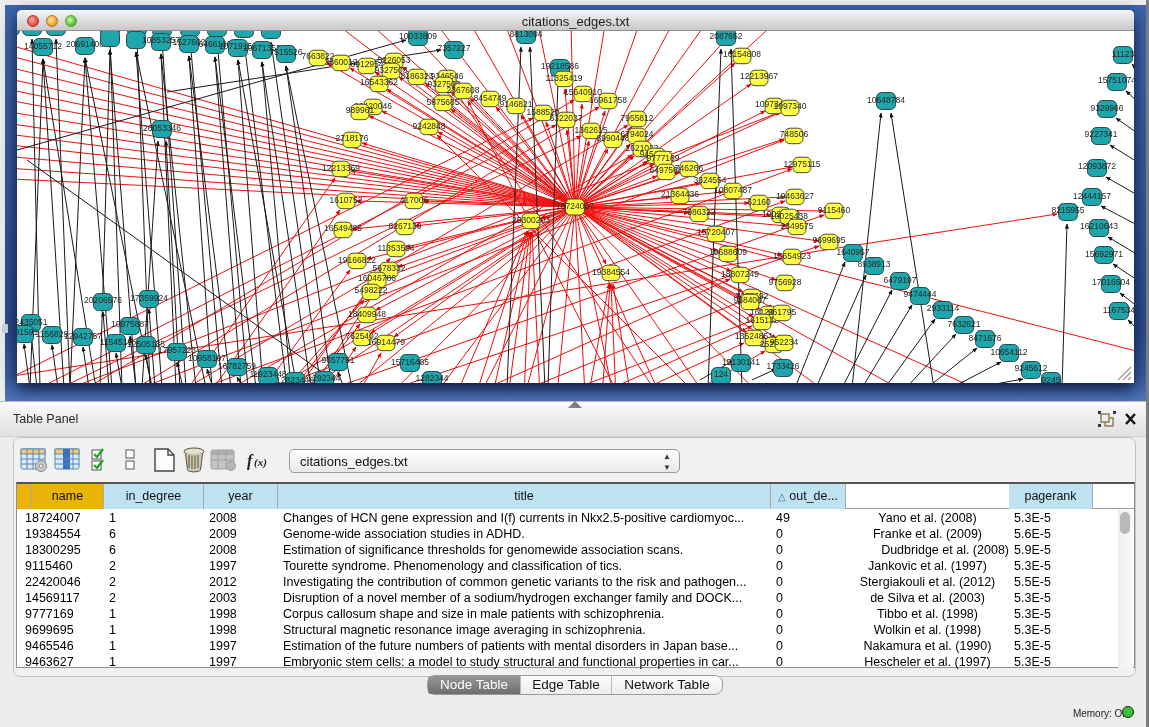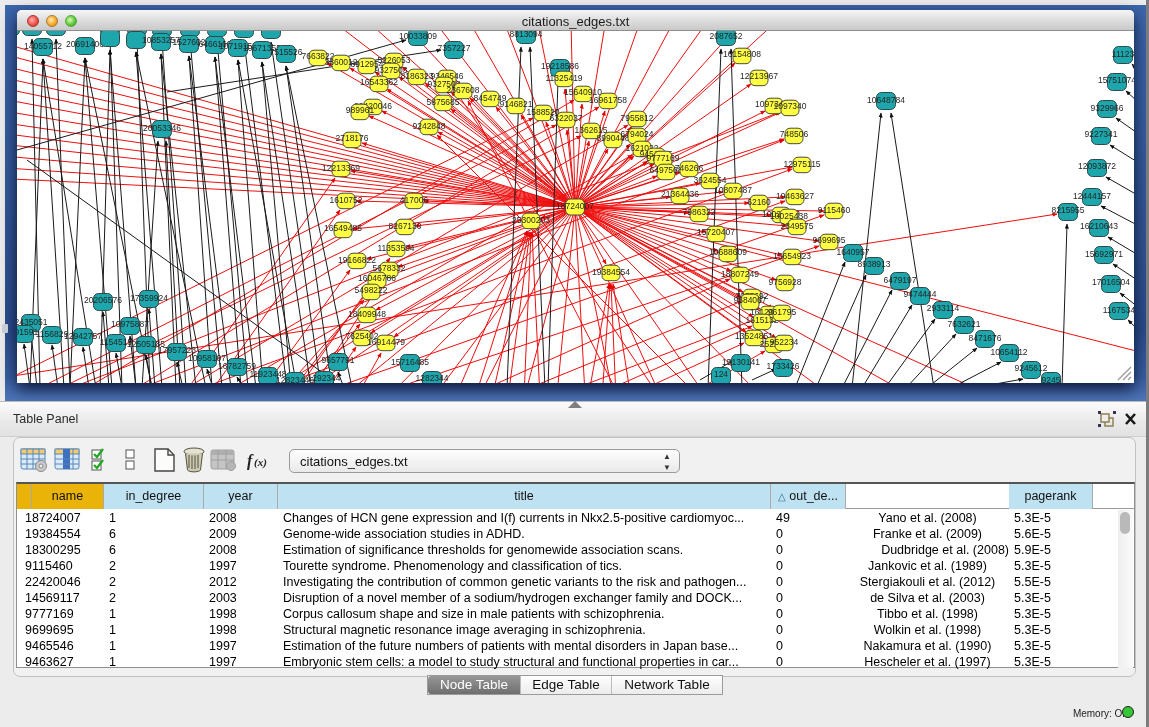--- a/index.html
+++ b/index.html
@@ -19,21 +19,21 @@
 .th.g{background:#eab308}
 .th.b{background:#bfe2f2}
 .tri{font-size:10px;color:#2a6f8f}
 .tr{position:absolute;left:0;width:100%;height:16px;font-size:12.5px;color:#000}
 .tr span{position:absolute;top:0;line-height:16px;white-space:nowrap}
 .vsb{position:absolute;right:1px;top:26px;width:15px;height:158px;background:linear-gradient(90deg,#efefef,#fafafa)}
 .vthumb{position:absolute;left:2px;top:2px;width:10px;height:22px;border-radius:5px;background:#b9b9b9}
 #toolbar{position:absolute;left:0px;top:6px;width:100%;height:32px}
 #combo{position:absolute;left:275px;top:5px;width:391px;height:24px;border:1px solid #9a9a9a;border-radius:5px;background:linear-gradient(#fefefe,#e9e9e9);font-size:13px;color:#111;line-height:23px;padding-left:10px}
 #combo .ud{position:absolute;right:8px;top:1px;font-size:8px;color:#333;line-height:11px}
-#tabs{position:absolute;left:427px;top:675px;width:296px;height:20px;border:1px solid #9b9b9b;border-radius:0;background:linear-gradient(#fefefe,#ececec);font-size:13.5px}
+#tabs{position:absolute;left:427px;top:675px;width:296px;height:20px;border:1px solid #9b9b9b;border-radius:8px;background:linear-gradient(#fefefe,#ececec);font-size:13.5px}
 #tabs div{position:absolute;top:0;height:18px;line-height:18px;text-align:center;color:#111}
 #tabs .sel{background:linear-gradient(#979797,#6e6e6e);color:#fff;border-radius:3px 0 0 3px}
 #status{position:absolute;left:0;top:700px;width:1149px;height:27px;background:#ececec}
 #status .m{position:absolute;right:20px;top:8px;font-size:10px;color:#222}
 #status .dot{position:absolute;right:15px;top:6px;width:12px;height:12px;border-radius:50%;background:#35c535;border:1px solid #222}
 #redge{position:absolute;right:0;top:0;width:3px;height:727px;background:#7c7c7c}
 .tbicons{position:absolute;left:3px;top:1px}
 </style></head><body>
 <div id="desk">
  <div id="win">
@@ -689,21 +689,21 @@
         <span style="left:759px">0</span>
         <span style="left:829px;width:163px;text-align:right">Dudbridge et al. (2008)</span>
         <span style="left:997px">5.9E-5</span>
       </div>
       <div class="tr" style="top:74px">
         <span style="left:8px">9115460</span>
         <span style="left:92px">2</span>
         <span style="left:192px">1997</span>
         <span style="left:266px">Tourette syndrome. Phenomenology and classification of tics.</span>
         <span style="left:759px">0</span>
-        <span style="left:829px;width:163px;text-align:center">Jankovic et al. (1989)</span>
+        <span style="left:829px;width:163px;text-align:center">Jankovic et al. (1997)</span>
         <span style="left:997px">5.3E-5</span>
       </div>
       <div class="tr" style="top:90px">
         <span style="left:8px">22420046</span>
         <span style="left:92px">2</span>
         <span style="left:192px">2012</span>
         <span style="left:266px">Investigating the contribution of common genetic variants to the risk and pathogen...</span>
         <span style="left:759px">0</span>
         <span style="left:829px;width:163px;text-align:center">Stergiakouli et al. (2012)</span>
         <span style="left:997px">5.5E-5</span>

